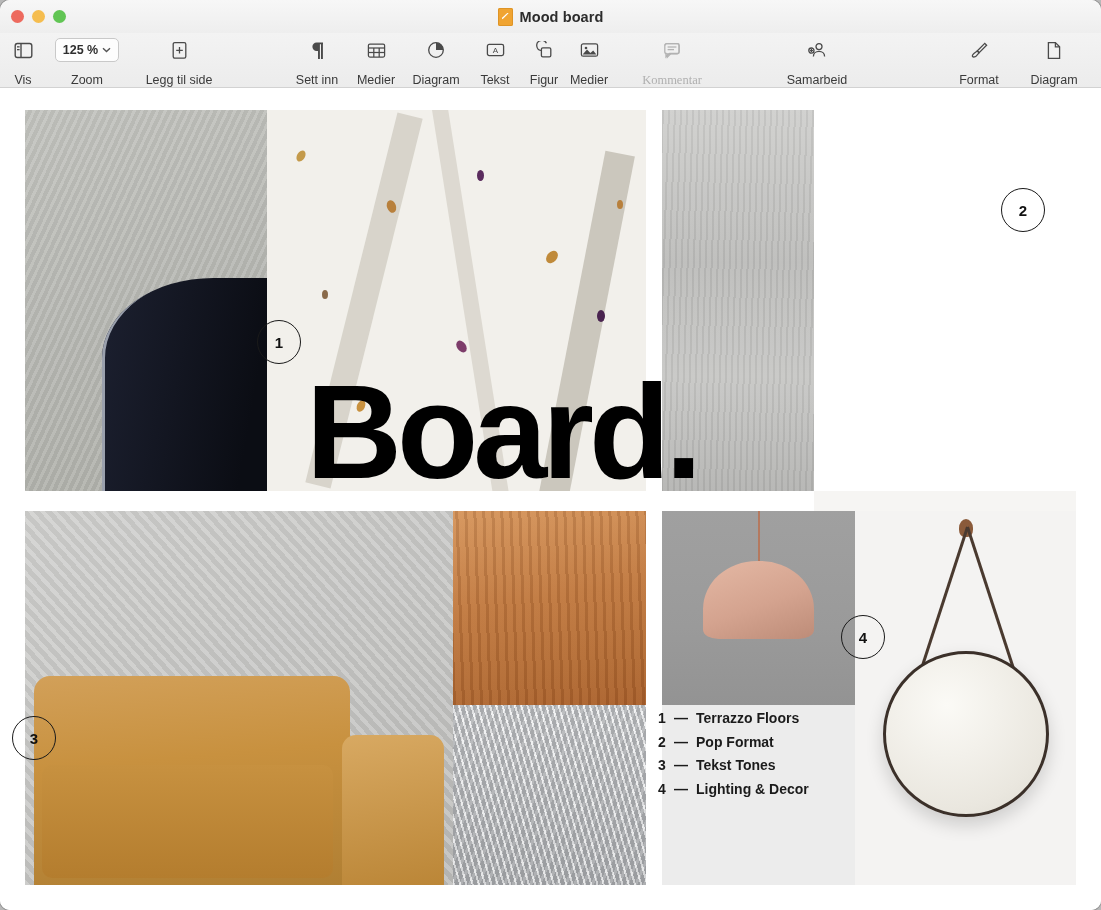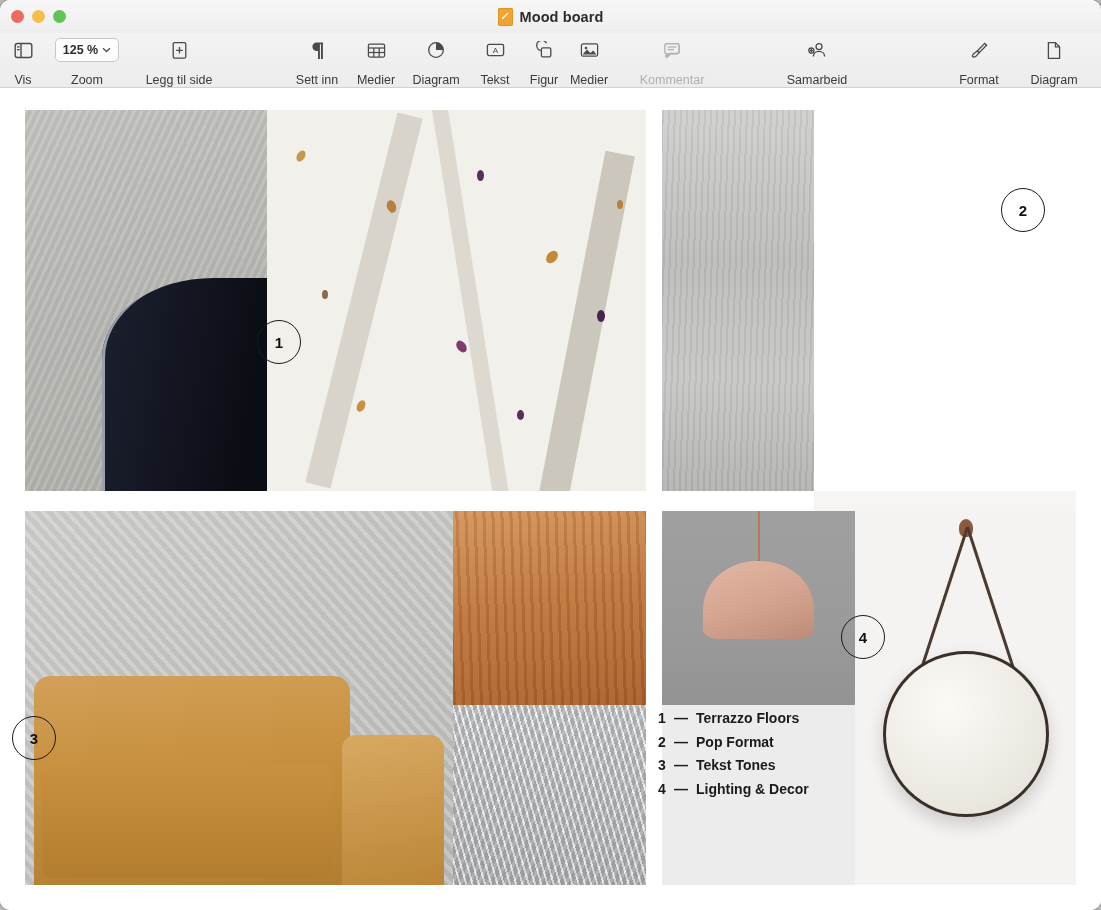--- a/index.html
+++ b/index.html
@@ -25,21 +25,21 @@
   .title-txt { font-size:14.5px; font-weight:700; color:#2c2c2c; letter-spacing:.1px; }
 
   
   .toolbar { position:relative; height:55px; width:100%;
     background:linear-gradient(#f3f3f3,#ececec); border-bottom:1px solid #d2d2d2; }
   .tb-item { position:absolute; top:4px; display:flex; flex-direction:column;
     align-items:center; width:86px; cursor:default; }
   .tb-ico { height:26px; display:flex; align-items:center; justify-content:center;
     color:#4a4a4a; }
   .tb-lbl { font-size:12.5px; color:#3a3a3a; margin-top:10px; white-space:nowrap; }
-  .tb-item.dim .tb-ico { color:#b3b3b3; } .tb-item.dim .tb-lbl { color:#b0b0b0; }
+  .tb-item.dim .tb-ico { color:#b3b3b3; } .tb-item.dim .tb-lbl { color:#b0b0b0;font-family:Liberation Serif, serif; }
   .zoom-box { width:64px; height:24px; border:1px solid #c9c9c9; border-radius:5px;
     background:#fdfdfd; display:flex; align-items:center; justify-content:center;
     gap:4px; font-size:12.5px; color:#2e2e2e; font-weight:600; }
 
   
   .canvas { position:absolute; left:0; top:89px; width:1101px; height:821px;
     background:#ffffff; }
   .page { position:absolute; left:25px; top:21px; width:1051px; height:775px;
     background:#ffffff; }
 
@@ -373,20 +373,21 @@
         <div class="mirror-knob" style="left:50%;top:8px;margin-left:-7px;"></div>
         <div class="mirror-strap-l" style="left:50%;top:16px;height:160px;transform:rotate(18deg);"></div>
         <div class="mirror-strap-r" style="left:50%;top:16px;height:160px;transform:rotate(-18deg);"></div>
         <div class="mirror-ring" style="left:28px;top:140px;width:166px;height:166px;"></div>
       </div>
 
       <div class="legend" style="left:44px;top:296px;">
       </div>
 
       <div class="headline">
+        <span>Board.</span>
       </div>
 
     </div>
 
     <div class="legend" style="left:658px;top:621px;" id="legend-host">
         <div class="legend-row">
           <span class="lg-num">1</span>
           <span class="lg-dash">—</span>
           <span>Terrazzo Floors</span>
         </div>

